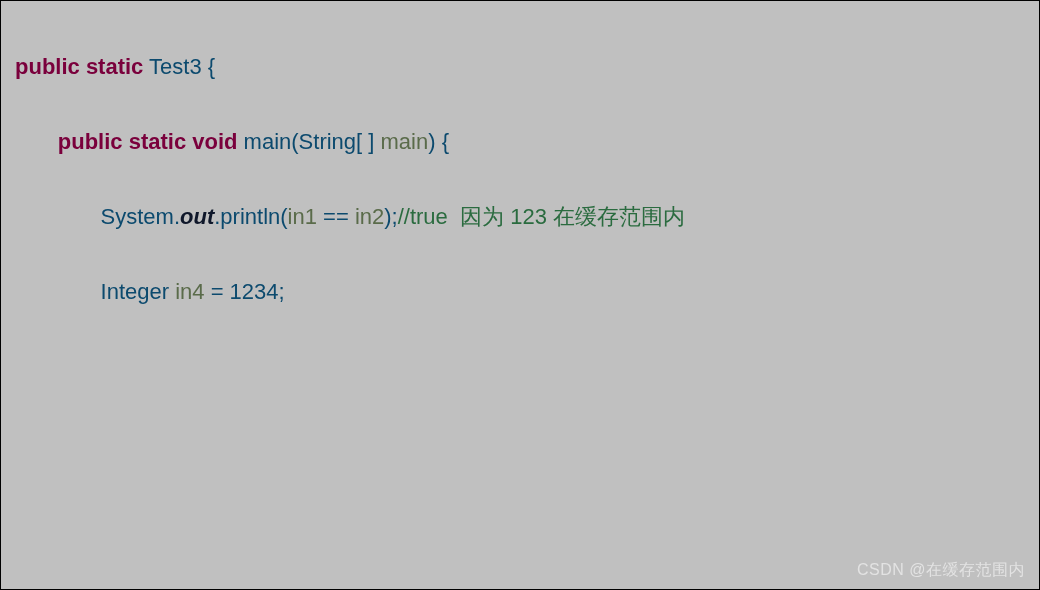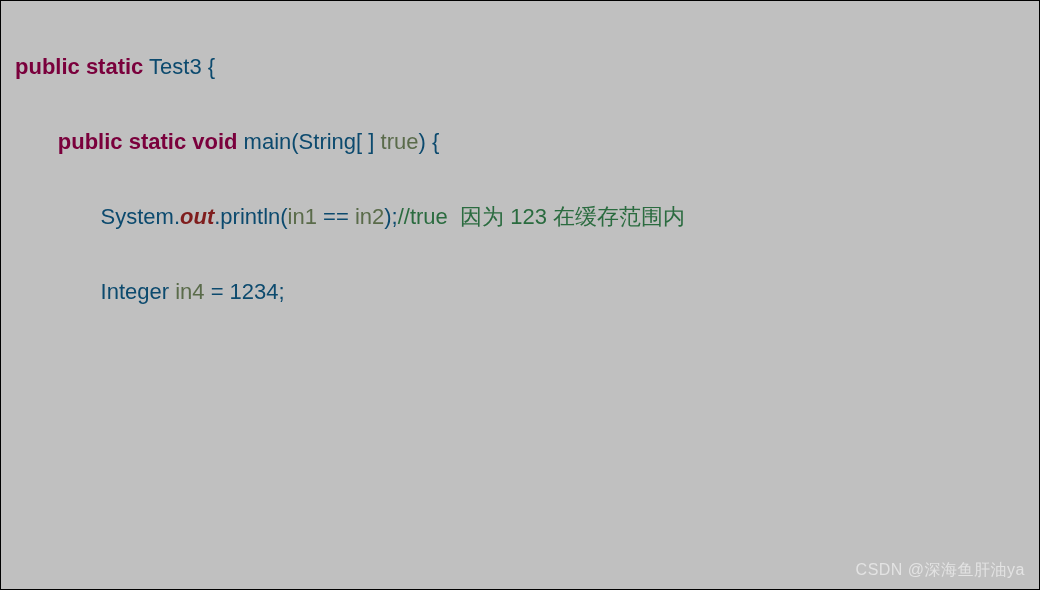--- a/index.html
+++ b/index.html
@@ -26,21 +26,21 @@
       color: #7a003c;
       font-weight: bold;
     }
     .plain {
       color: #0c4a6e;
     }
     .var {
       color: #5a6b4a;
     }
     .field {
-      color: #7f1d1d;
+      color: #0f172a;
       font-style: italic;
       font-weight: bold;
     }
     .comment {
       color: #2a6b3f;
     }
     .watermark {
       position: absolute;
       right: 14px;
       bottom: 6px;
@@ -48,22 +48,22 @@
       font-size: 16px;
       font-family: Arial, "Microsoft YaHei", sans-serif;
       letter-spacing: 0.5px;
     }
   </style>
 </head>
 <body>
 
 <div class="code-block">
 <div><span class="kw">public static</span><span class="plain"> Test3 {</span></div>
-<div><span>       </span><span class="kw">public static void</span><span class="plain"> main(String[ ] </span><span class="var">true</span><span class="plain">) {</span></div>
+<div><span>       </span><span class="kw">public static void</span><span class="plain"> main(String[ ] </span><span class="var">main</span><span class="plain">) {</span></div>
 <div><span>              </span><span class="plain">System.</span><span class="field">out</span><span class="plain">.println(</span><span class="var">in1</span><span class="plain"> == </span><span class="var">in2</span><span class="plain">);</span><span class="comment">//true  因为 123 在缓存范围内</span></div>
 <div><span>              </span><span class="plain">Integer </span><span class="var">in4</span><span class="plain"> = 1234;</span></div>
 
 
 
 
 </div>
 
-<div class="watermark">CSDN @深海鱼肝油ya</div>
+<div class="watermark">CSDN @在缓存范围内</div>
 
 </body></html>

